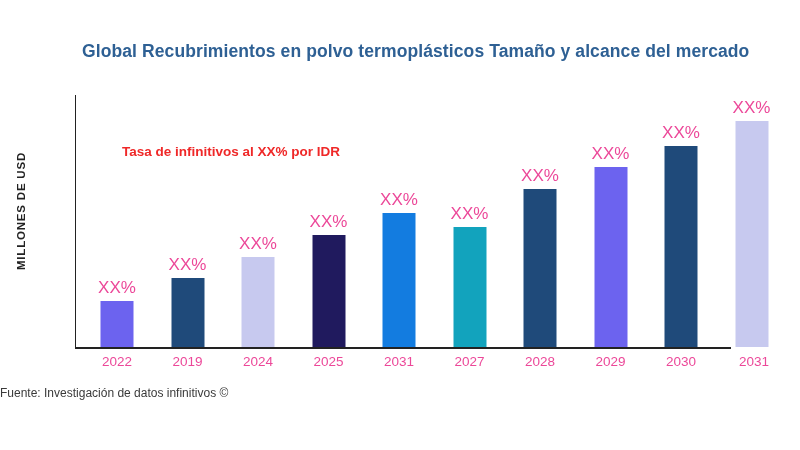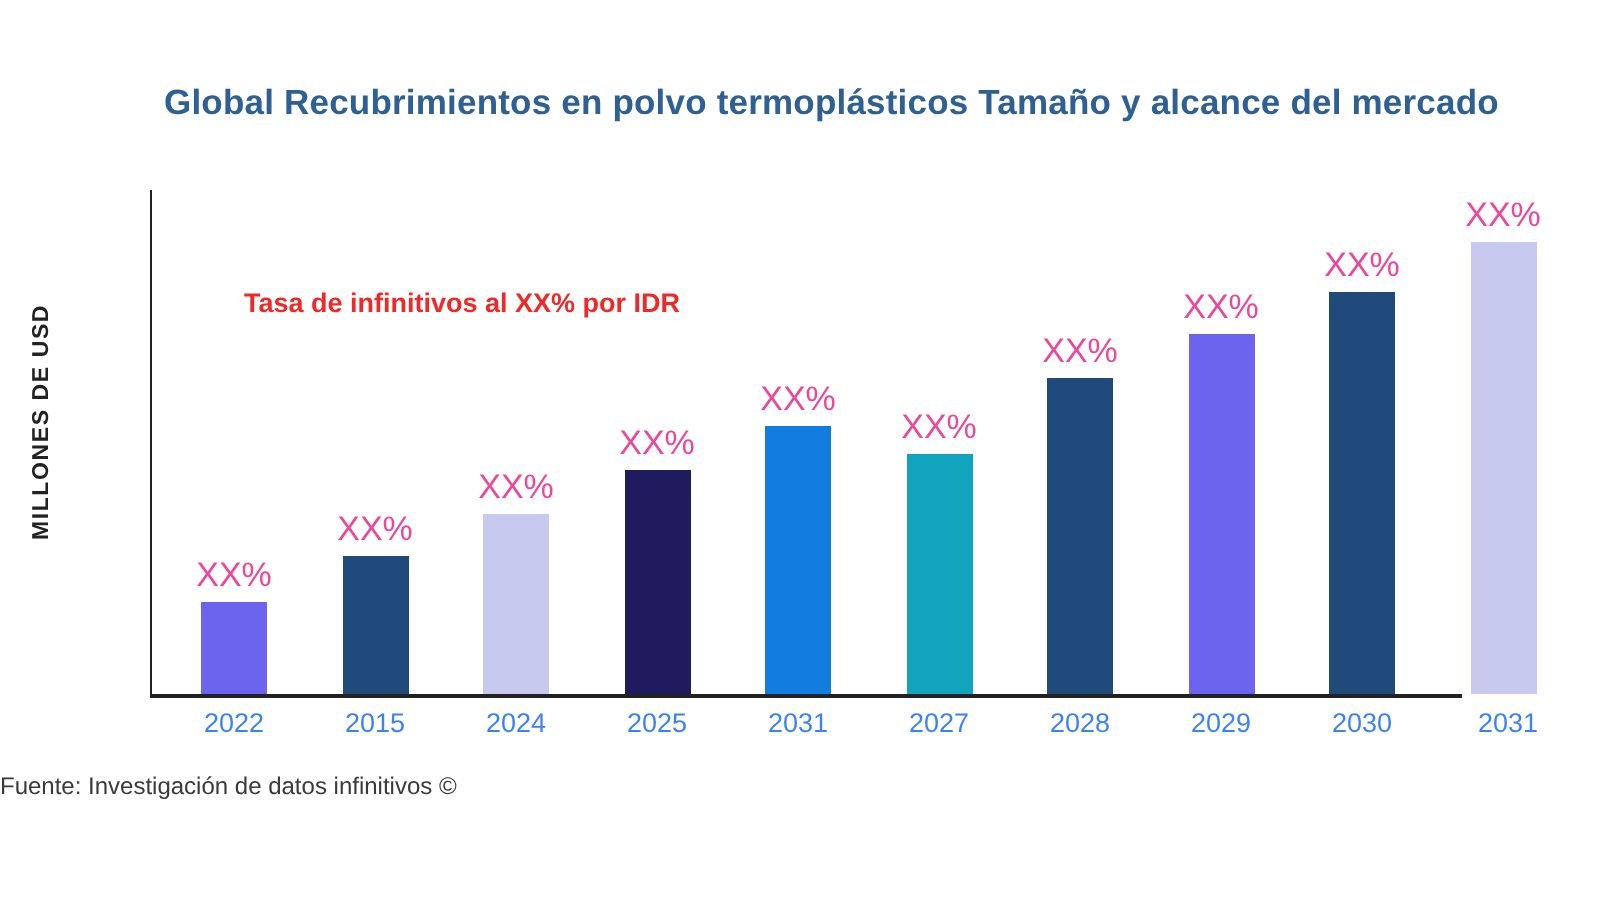--- a/index.html
+++ b/index.html
@@ -108,21 +108,21 @@
     color: #ec4899;
     white-space: nowrap;
     line-height: 16px;
   }
   .tick-label {
     position: absolute;
     top: 258px;
     width: 66px;
     text-align: center;
     font-size: 13.5px;
-    color: #3b82f6;
+    color: #ec4899;
     line-height: 18px;
   }
 
   
   .annotation {
     position: absolute;
     left: 122px;
     top: 144px;
     font-size: 13.5px;
     font-weight: 600;
@@ -194,21 +194,21 @@
           <div class="bar" style="height: 201px; background: rgb(31, 74, 122);"></div>
           <div class="bar-value" style="bottom: 206px;">XX%</div>
         </div>
         <div class="bar-slot" style="left: 643.5px; height: 226px;">
           <div class="bar" style="height: 226px; background: rgb(199, 201, 239);"></div>
           <div class="bar-value" style="bottom: 231px;">XX%</div>
         </div>
       </div>
     <div id="ticks-layer">
         <div class="tick-label" style="left: 9px;">2022</div>
-        <div class="tick-label" style="left: 79.5px;">2015</div>
+        <div class="tick-label" style="left: 79.5px;">2019</div>
         <div class="tick-label" style="left: 150px;">2024</div>
         <div class="tick-label" style="left: 220.5px;">2025</div>
         <div class="tick-label" style="left: 291px;">2031</div>
         <div class="tick-label" style="left: 361.5px;">2027</div>
         <div class="tick-label" style="left: 432px;">2028</div>
         <div class="tick-label" style="left: 502.5px;">2029</div>
         <div class="tick-label" style="left: 573px;">2030</div>
         <div class="tick-label" style="left: 646px;">2031</div>
       </div>
   </div>

